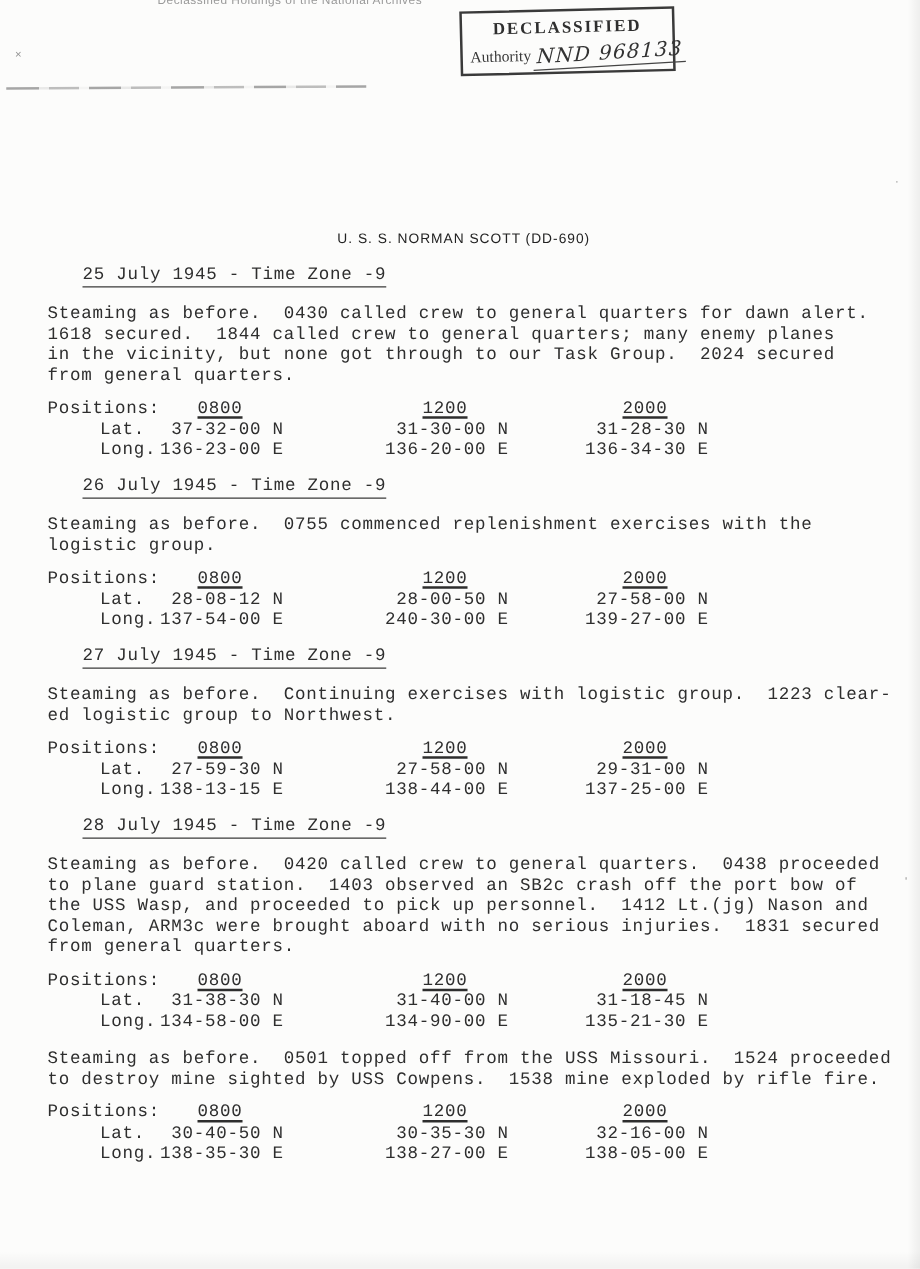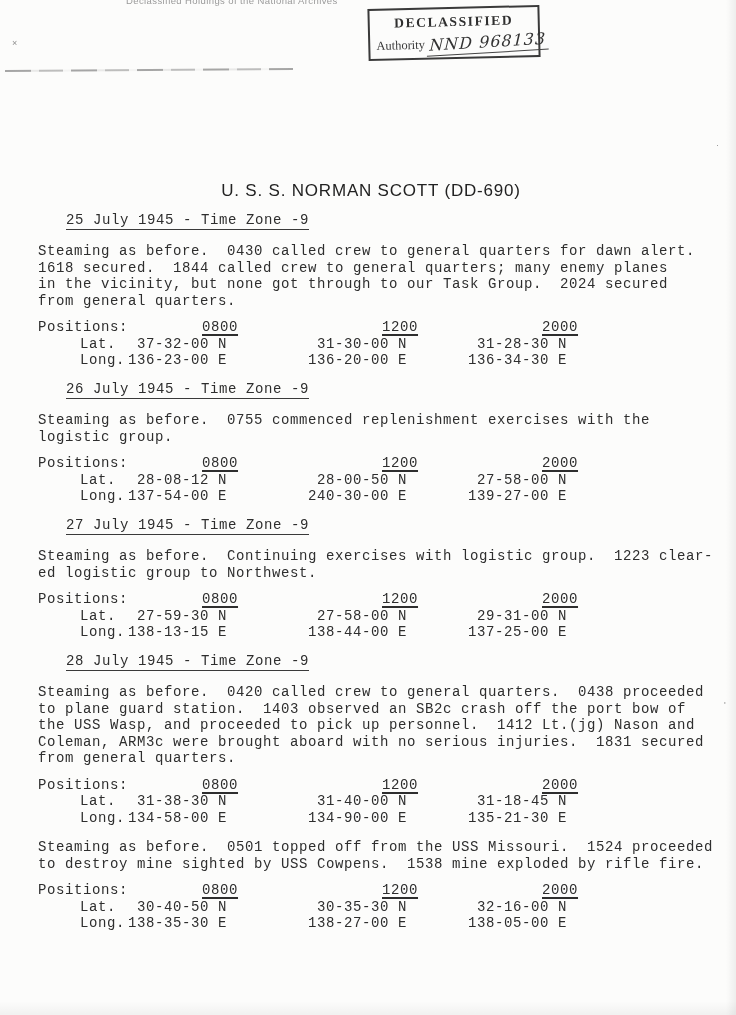--- a/index.html
+++ b/index.html
@@ -64,21 +64,21 @@
     background:linear-gradient(180deg,rgba(0,0,0,0),rgba(0,0,0,.045));}
 
   
   .doc{
     position:absolute;top:0;left:0;right:0;
     padding:183px 18px 0 38px;
     font-size:14px;letter-spacing:.6px;line-height:16.5px;
   }
   .page-title{
     font-family:"Liberation Sans",sans-serif;
-    font-size:17px;letter-spacing:.8px;color:#222;
+    font-size:11px;letter-spacing:.8px;color:#222;
     text-align:center;
     margin:0 0 0 -14px;
   }
   .entry-heading{margin-top:12px;margin-left:28px;}
   .entry-heading span{
     display:inline-block;
     border-bottom:1.5px solid #3a3a3a;
     padding-bottom:1px;
   }
   .entry-body{
@@ -88,21 +88,20 @@
   .positions{
     margin-top:10px;
     display:grid;
     grid-template-columns:90px 180px 160px 210px;
   }
   .pt{padding-left:30px;}
   .pt u{
     text-decoration:underline;
     text-underline-offset:3px;
     text-decoration-thickness:1.5px;
-    margin-left:44px;
   }
   .plabel{padding-left:42px;}
   .lat-val{padding-left:9px;}
 </style>
 </head>
 <body>
 
 <div class="archive-note">Declassified Holdings of the National Archives</div>
 
 <div class="stamp">

